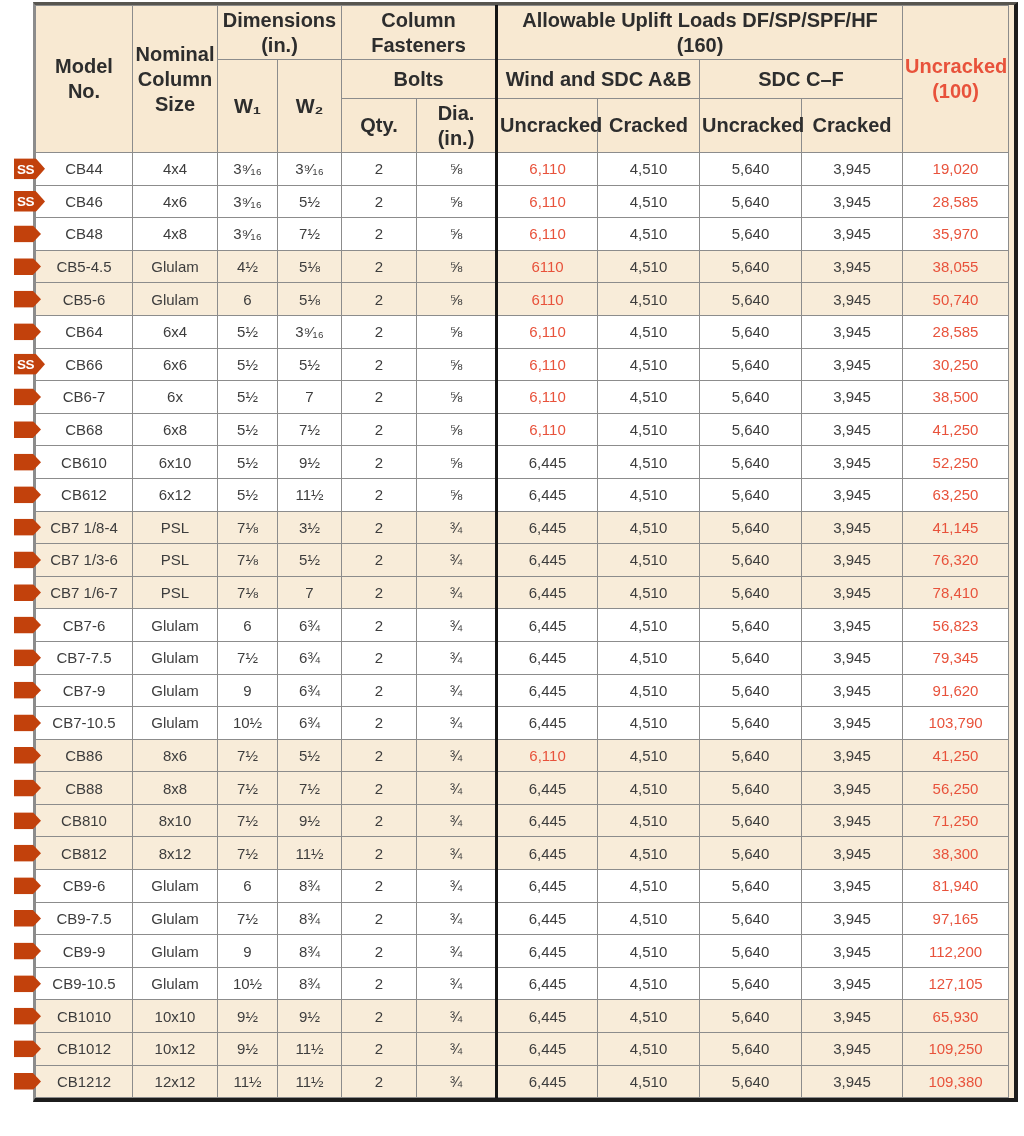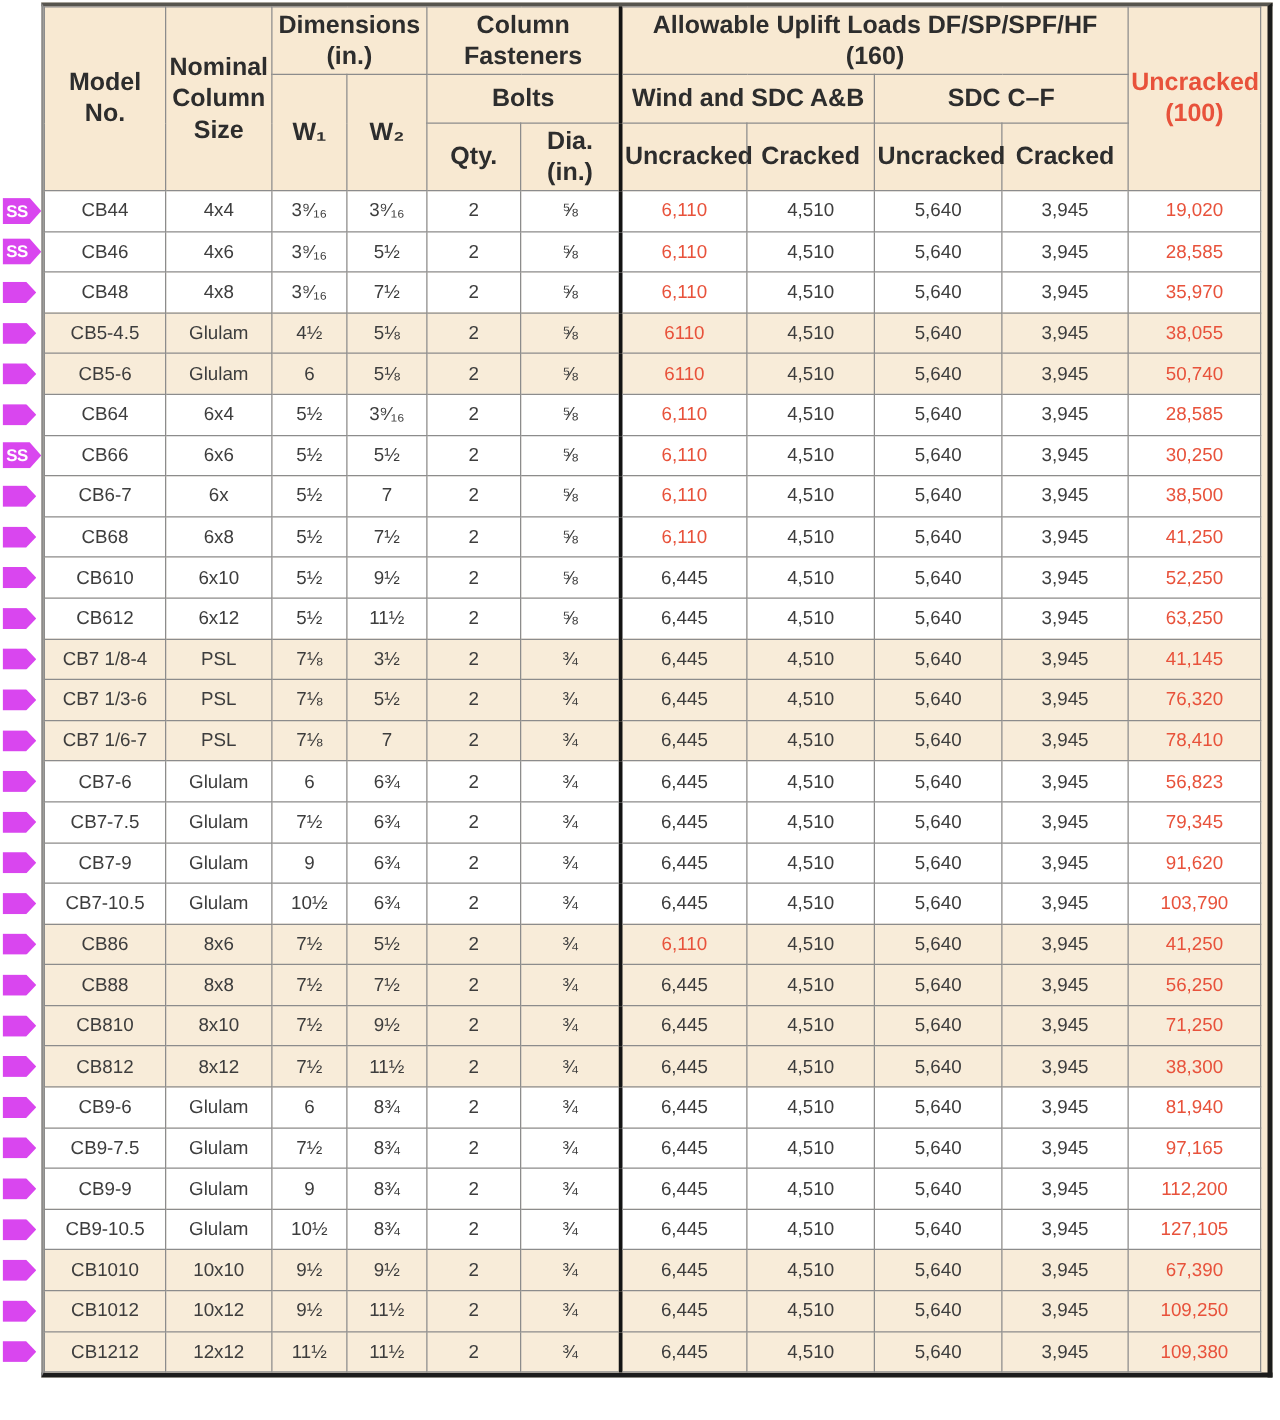--- a/index.html
+++ b/index.html
@@ -1,20 +1,20 @@
 <!DOCTYPE html>
 <html><head>
 <meta charset="utf-8">
 <style>
   html,body { margin:0; padding:0; background:#ffffff; }
   body { font-family:"Liberation Sans", sans-serif; }
   .page { position:relative; width:1024px; height:1136px; background:#fff; box-sizing:border-box; padding-top:2px; }
 
   .icon-gutter { position:absolute; left:0; top:0; width:33px; height:100%; }
-  .flag { position:absolute; left:2px; background:#d946ef; clip-path:polygon(0 0,70% 0,100% 50%,70% 100%,0 100%); transform:translateY(-50%); }
+  .flag { position:absolute; left:14px; background:#c2410c; clip-path:polygon(0 0,70% 0,100% 50%,70% 100%,0 100%); transform:translateY(-50%); }
   .flag.arrow { width:27px; height:17px; }
   .flag.ss { width:31px; height:21px; color:#fff; font-weight:bold; font-size:13.5px; line-height:21px; text-align:left; padding-left:3px; box-sizing:border-box; letter-spacing:-0.5px; }
 
   .table-frame {
     margin-left:33px; width:985px; box-sizing:border-box;
     background:#f8e9d2;
     border-top:3px solid #5a5а56;
     border-top:3px solid #57554f;
     border-left:2px solid #8c8c8c;
     border-right:4px solid #1c1c1c;
@@ -460,21 +460,21 @@
     <td>CB1010</td>
     <td>10x10</td>
     <td>9½</td>
     <td>9½</td>
     <td>2</td>
     <td>¾</td>
     <td class="thick-l">6,445</td>
     <td>4,510</td>
     <td>5,640</td>
     <td>3,945</td>
-    <td class="red dl">67,390</td>
+    <td class="red dl">65,930</td>
   </tr>
           <tr class="shaded">
     <td>CB1012</td>
     <td>10x12</td>
     <td>9½</td>
     <td>11½</td>
     <td>2</td>
     <td>¾</td>
     <td class="thick-l">6,445</td>
     <td>4,510</td>

